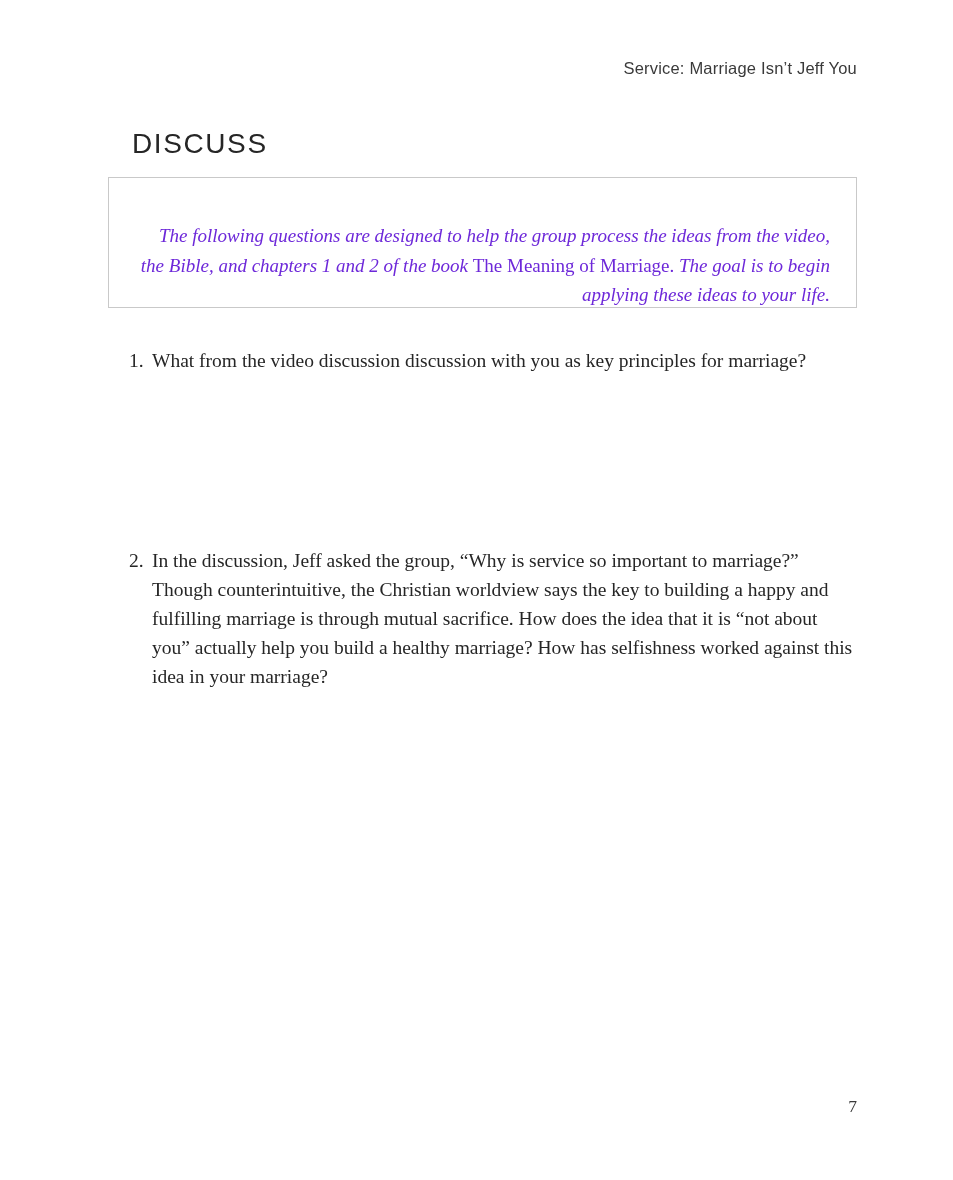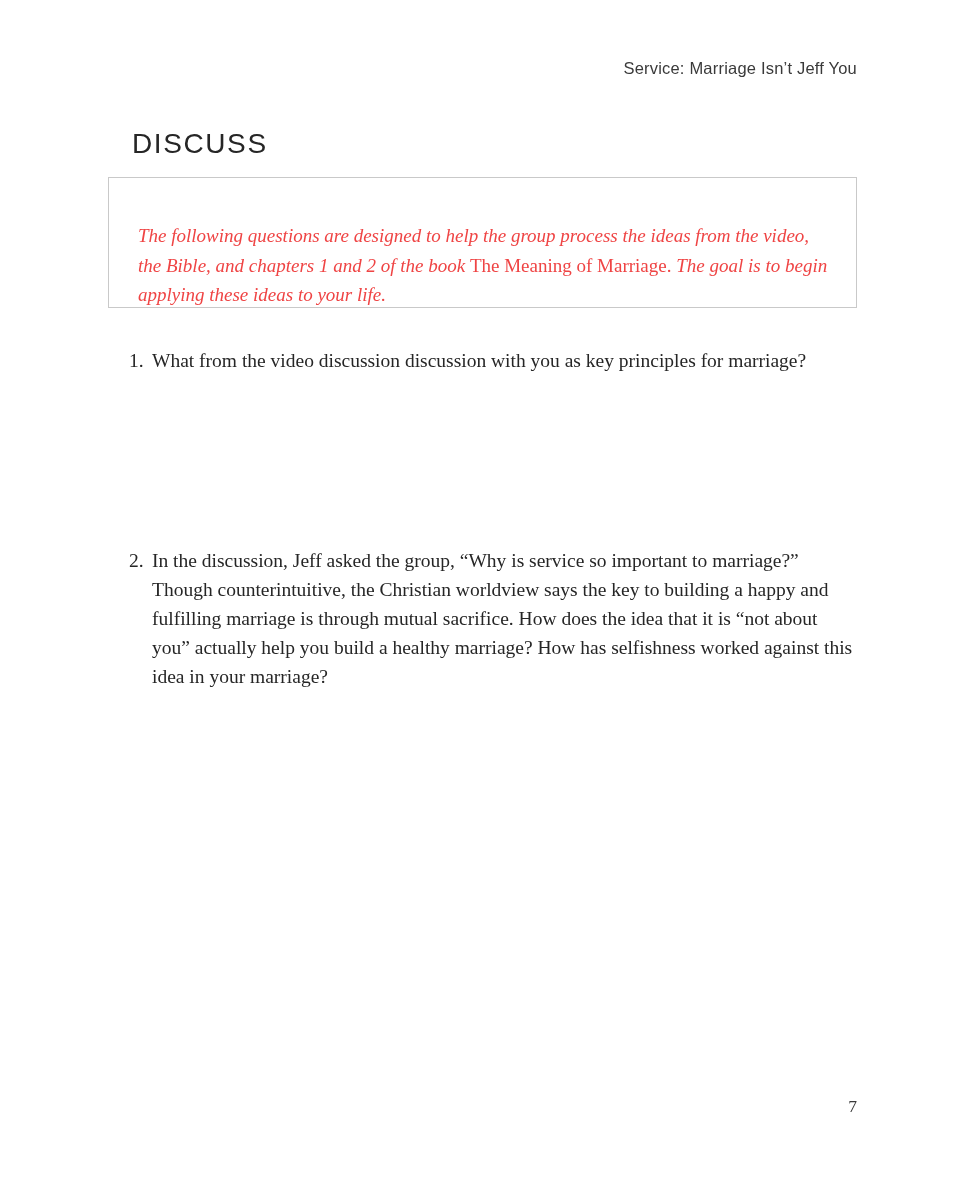--- a/index.html
+++ b/index.html
@@ -60,22 +60,22 @@
 
   .intro-text {
     position: absolute;
     top: 24px;
     left: 29px;
     right: 26px;
     font-family: "Liberation Serif", serif;
     font-style: italic;
     font-size: 19px;
     line-height: 29.5px;
-    color: #ef4444;
-    text-align: left;
+    color: #6d28d9;
+    text-align: right;
   }
 
   .intro-text .roman {
     font-style: normal;
   }
 
   
   .questions {
     position: absolute;
     top: 346px;

